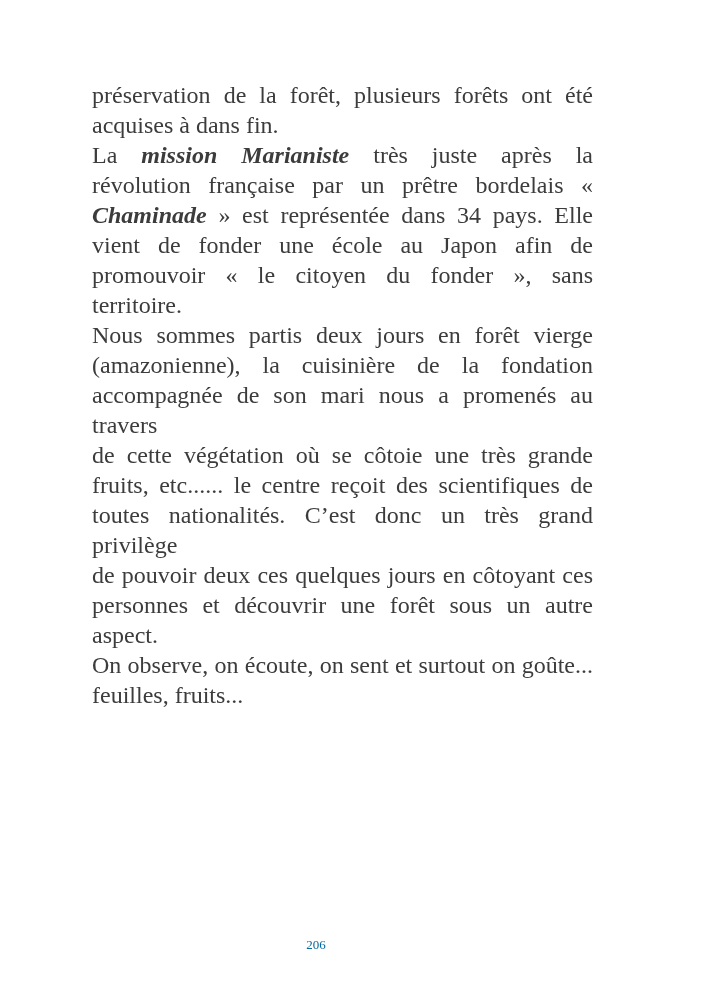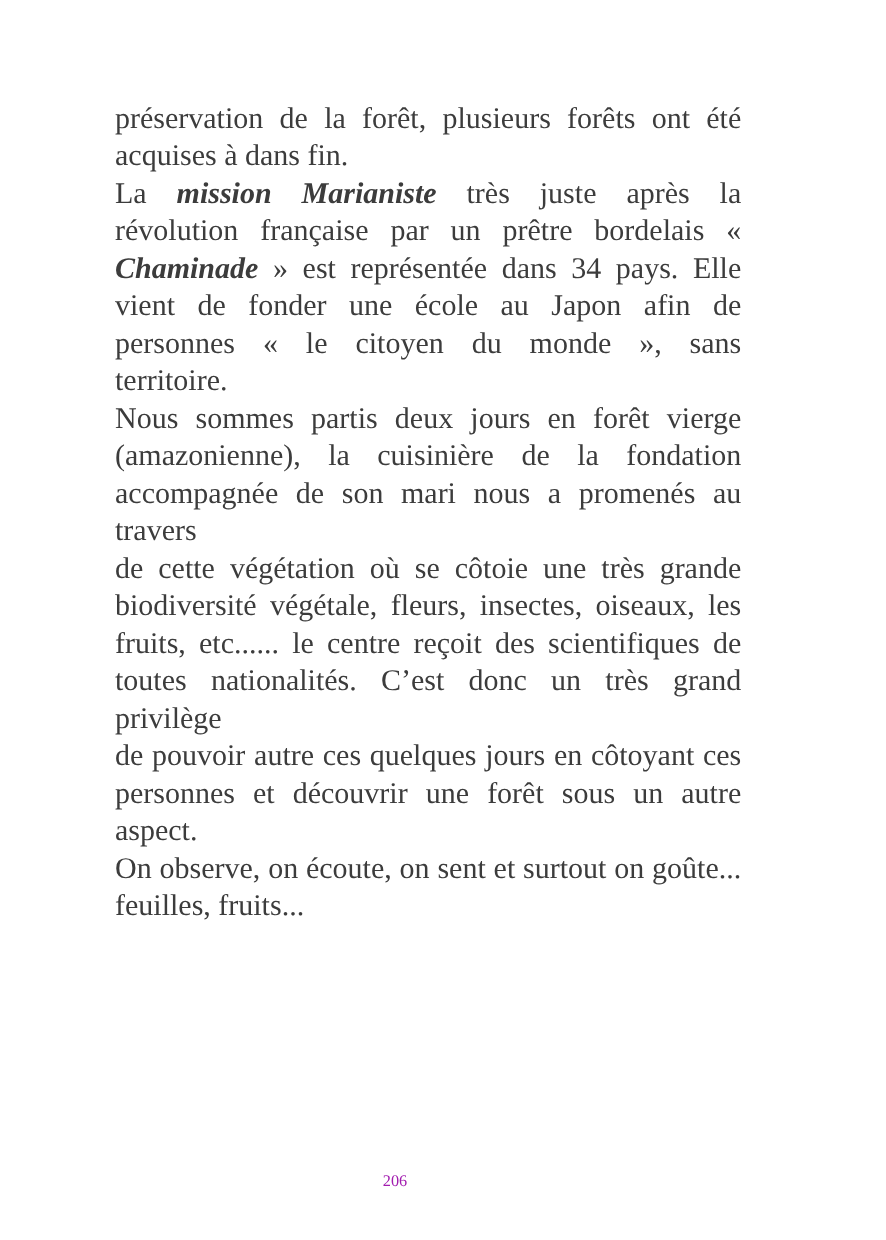--- a/index.html
+++ b/index.html
@@ -43,42 +43,41 @@
     font-style: italic;
   }
   .page-number {
     position: absolute;
     top: 937px;
     left: 0;
     width: 632px;
     text-align: center;
     font-size: 13px;
     line-height: 16px;
-    color: #a21caf;
+    color: #0369a1;
   }
 </style>
 </head>
 <body>
 
 <div class="page">
   <div class="text-block" id="text-block">
       <div class="text-line"><span class="seg-normal">préservation de la forêt, plusieurs forêts ont été</span></div>
       <div class="text-line para-end"><span class="seg-normal">acquises à dans fin.</span></div>
       <div class="text-line"><span class="seg-normal">La </span><span class="seg-bold">mission Marianiste</span><span class="seg-normal"> très juste après la</span></div>
       <div class="text-line"><span class="seg-normal">révolution française par un prêtre bordelais «</span></div>
       <div class="text-line"><span class="seg-bold">Chaminade</span><span class="seg-normal"> » est représentée dans 34 pays. Elle</span></div>
       <div class="text-line"><span class="seg-normal">vient de fonder une école au Japon afin de</span></div>
-      <div class="text-line"><span class="seg-normal">personnes « le citoyen du monde », sans</span></div>
+      <div class="text-line"><span class="seg-normal">promouvoir « le citoyen du fonder », sans</span></div>
       <div class="text-line para-end"><span class="seg-normal">territoire.</span></div>
       <div class="text-line"><span class="seg-normal">Nous sommes partis deux jours en forêt vierge</span></div>
       <div class="text-line"><span class="seg-normal">(amazonienne), la cuisinière de la fondation</span></div>
       <div class="text-line"><span class="seg-normal">accompagnée de son mari nous a promenés au travers</span></div>
       <div class="text-line"><span class="seg-normal">de cette végétation où se côtoie une très grande</span></div>
-      <div class="text-line"><span class="seg-normal">biodiversité végétale, fleurs, insectes, oiseaux, les</span></div>
       <div class="text-line"><span class="seg-normal">fruits, etc...... le centre reçoit des scientifiques de</span></div>
       <div class="text-line"><span class="seg-normal">toutes nationalités. C’est donc un très grand privilège</span></div>
-      <div class="text-line"><span class="seg-normal">de pouvoir autre ces quelques jours en côtoyant ces</span></div>
+      <div class="text-line"><span class="seg-normal">de pouvoir deux ces quelques jours en côtoyant ces</span></div>
       <div class="text-line"><span class="seg-normal">personnes et découvrir une forêt sous un autre aspect.</span></div>
       <div class="text-line"><span class="seg-normal">On observe, on écoute, on sent et surtout on goûte...</span></div>
       <div class="text-line para-end"><span class="seg-normal">feuilles, fruits...</span></div>
     </div>
   <div class="page-number">206</div>
 </div>
 
 </body></html>

